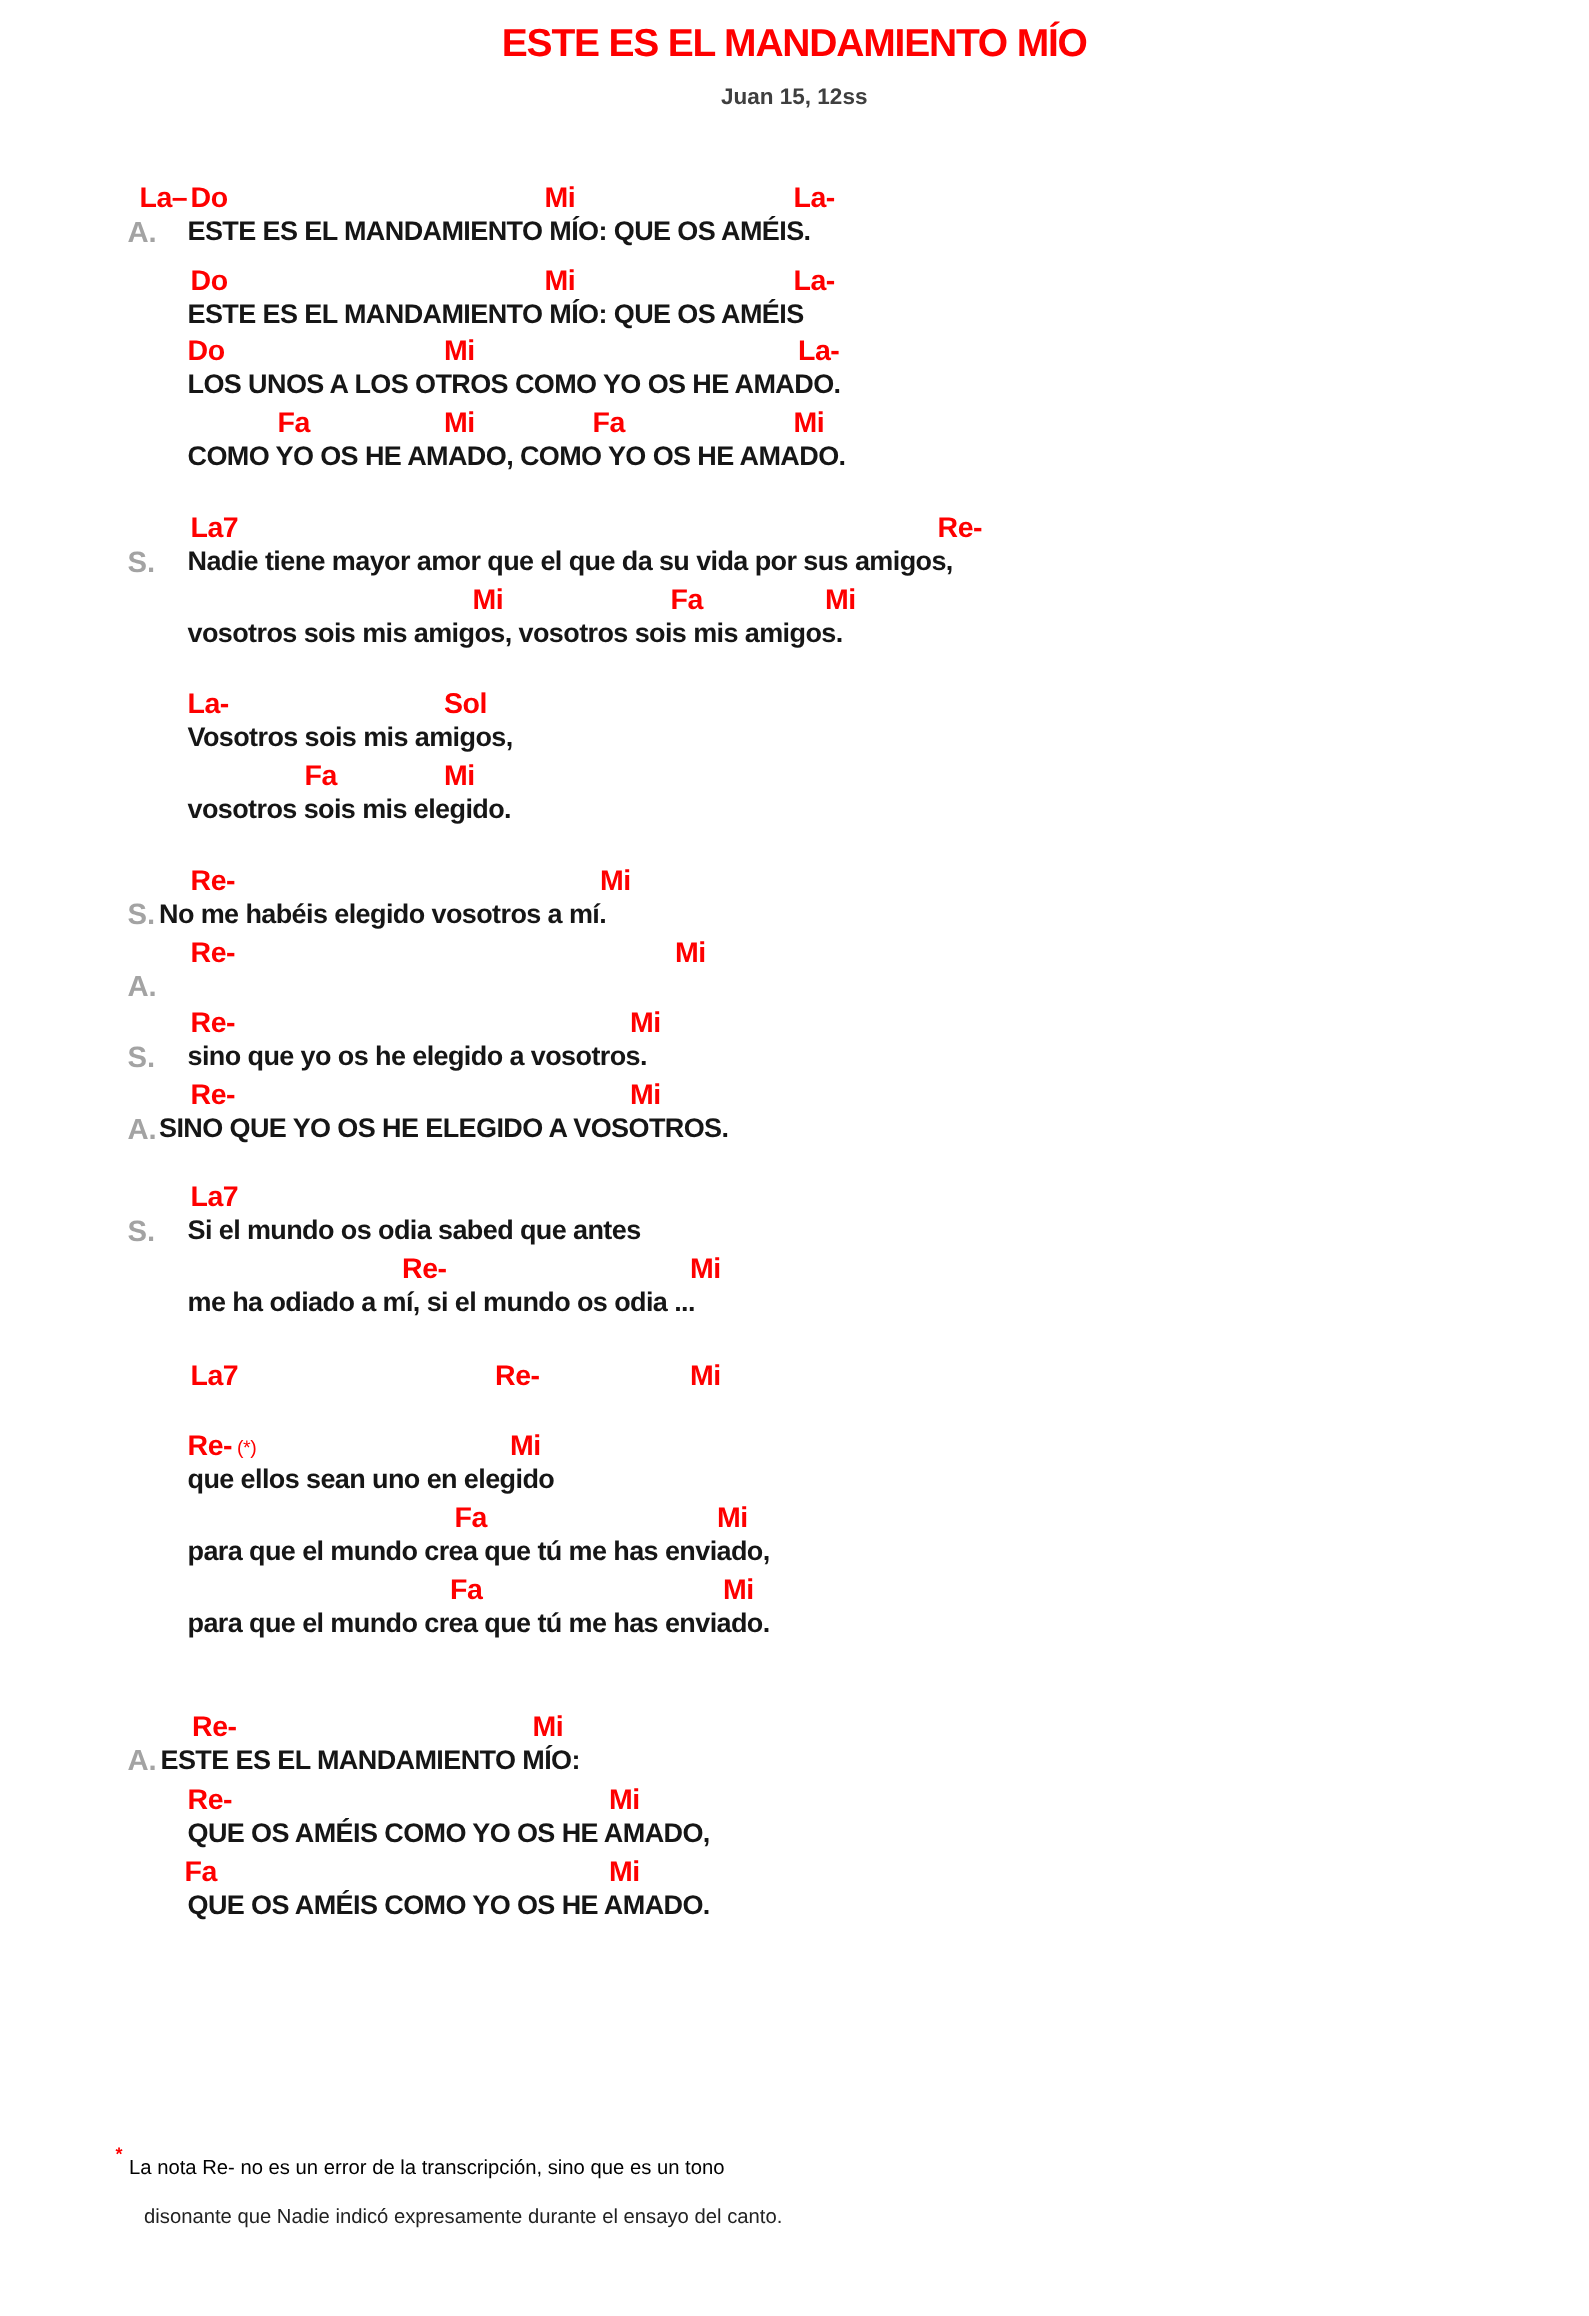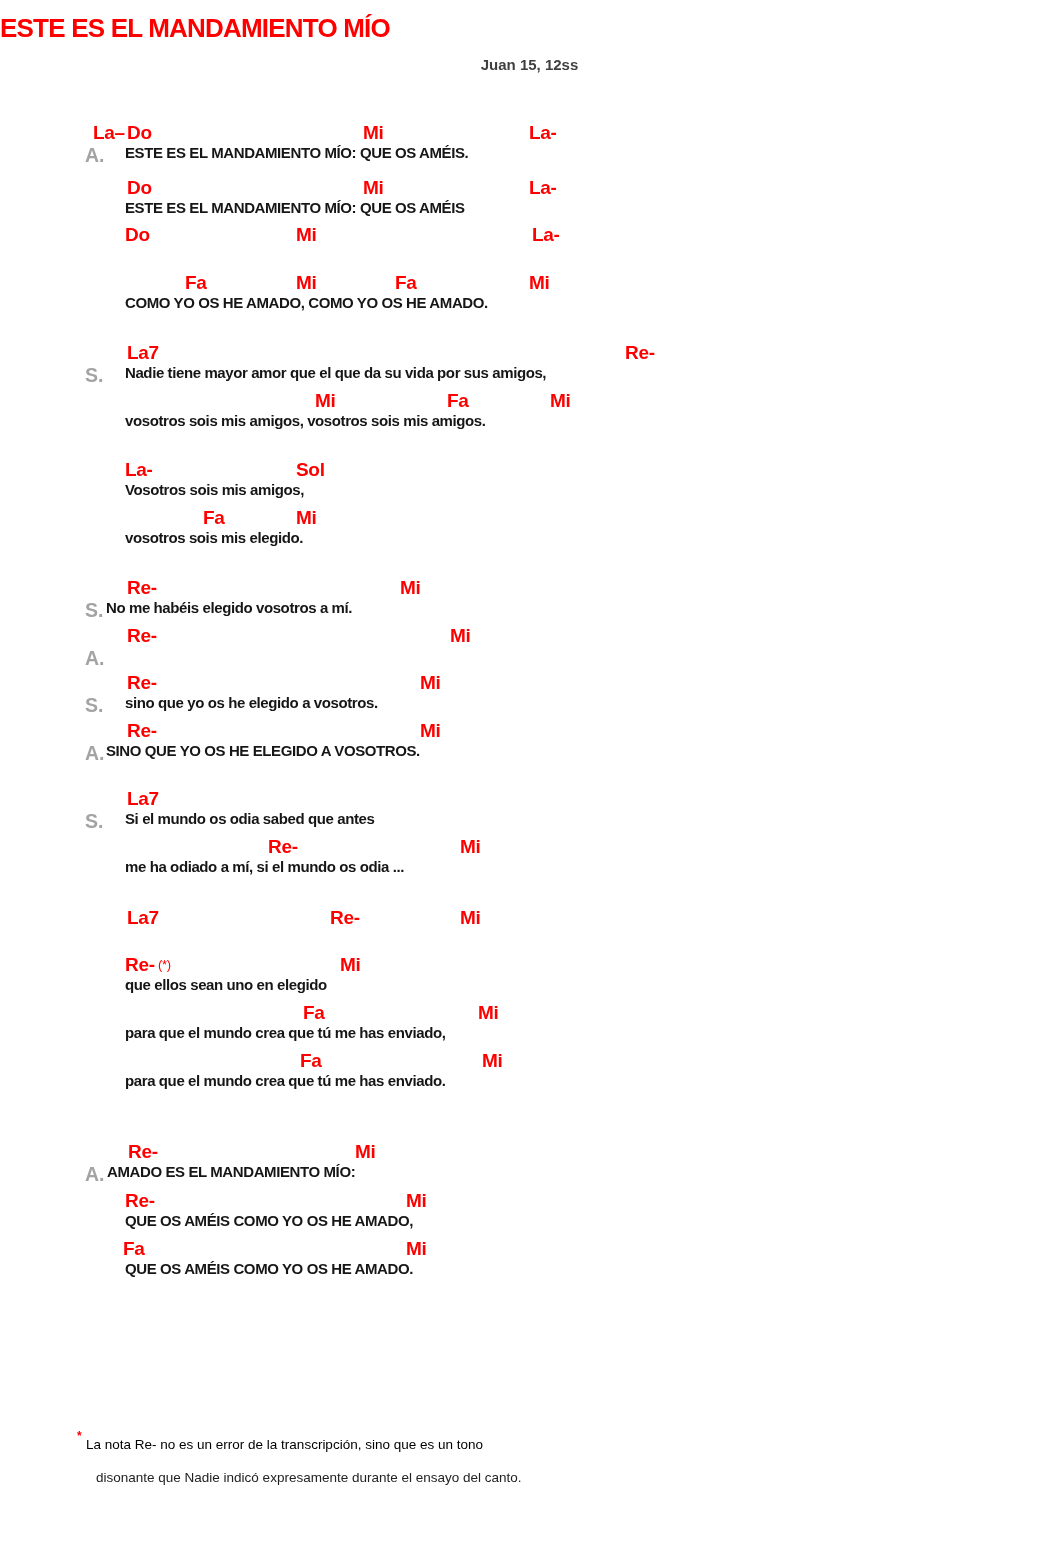--- a/index.html
+++ b/index.html
@@ -7,21 +7,21 @@
     position: relative;
     width: 1059px;
     height: 1544px;
     background: #ffffff;
     font-family: "Liberation Sans", sans-serif;
     overflow: hidden;
   }
   .title {
     position: absolute;
     top: 13px; left: 0; right: 0;
-    text-align: left;
+    text-align: center;
     color: #fe0000;
     font-size: 26px;
     font-weight: 700;
     letter-spacing: -0.8px;
   }
   .subtitle {
     position: absolute;
     top: 56px; left: 0; right: 0;
     text-align: center;
     color: #3f3f3f;
@@ -35,21 +35,21 @@
     font-weight: 700;
     font-size: 19px;
     letter-spacing: -0.3px;
     white-space: nowrap;
   }
   .chord.small { font-size: 13px; top: 3px; font-weight: 400; }
   .lyric {
     position: absolute; top: 22px;
     color: #161616;
     font-weight: 700;
-    font-size: 15px;
+    font-size: 18px;
     letter-spacing: -0.4px;
     white-space: nowrap;
   }
   .vlabel {
     position: absolute; top: 22px; left: 85px;
     color: #a3a3a3;
     font-weight: 700;
     font-size: 19.5px;
   }
   .fn-star { position: absolute; left: 77px; top: 1429px; color: #fe0000; font-size: 12px; font-weight: 700; }
@@ -77,20 +77,21 @@
     <span class="chord" style="left:127px">Do</span>
     <span class="chord" style="left:363px">Mi</span>
     <span class="chord" style="left:529px">La-</span>
     <span class="lyric" style="left:125px">ESTE ES EL MANDAMIENTO MÍO: QUE OS AMÉIS</span>
   </div>
 
   <div class="line" style="top:224px">
     <span class="chord" style="left:125px">Do</span>
     <span class="chord" style="left:296px">Mi</span>
     <span class="chord" style="left:532px">La-</span>
+    <span class="lyric" style="left:125px">LOS UNOS A LOS OTROS COMO YO OS HE AMADO.</span>
   </div>
 
   <div class="line" style="top:272px">
     <span class="chord" style="left:185px">Fa</span>
     <span class="chord" style="left:296px">Mi</span>
     <span class="chord" style="left:395px">Fa</span>
     <span class="chord" style="left:529px">Mi</span>
     <span class="lyric" style="left:125px">COMO YO OS HE AMADO, COMO YO OS HE AMADO.</span>
   </div>
 
@@ -181,21 +182,21 @@
   <div class="line" style="top:1050px">
     <span class="chord" style="left:300px">Fa</span>
     <span class="chord" style="left:482px">Mi</span>
     <span class="lyric" style="left:125px">para que el mundo crea que tú me has enviado.</span>
   </div>
 
   <div class="line" style="top:1141px">
     <span class="chord" style="left:128px">Re-</span>
     <span class="chord" style="left:355px">Mi</span>
     <span class="vlabel">A.</span>
-    <span class="lyric" style="left:107px">AMADO ES EL MANDAMIENTO MÍO:</span>
+    <span class="lyric" style="left:107px">ESTE ES EL MANDAMIENTO MÍO:</span>
   </div>
 
   <div class="line" style="top:1190px">
     <span class="chord" style="left:125px">Re-</span>
     <span class="chord" style="left:406px">Mi</span>
     <span class="lyric" style="left:125px">QUE OS AMÉIS COMO YO OS HE AMADO,</span>
   </div>
 
   <div class="line" style="top:1238px">
     <span class="chord" style="left:123px">Fa</span>

